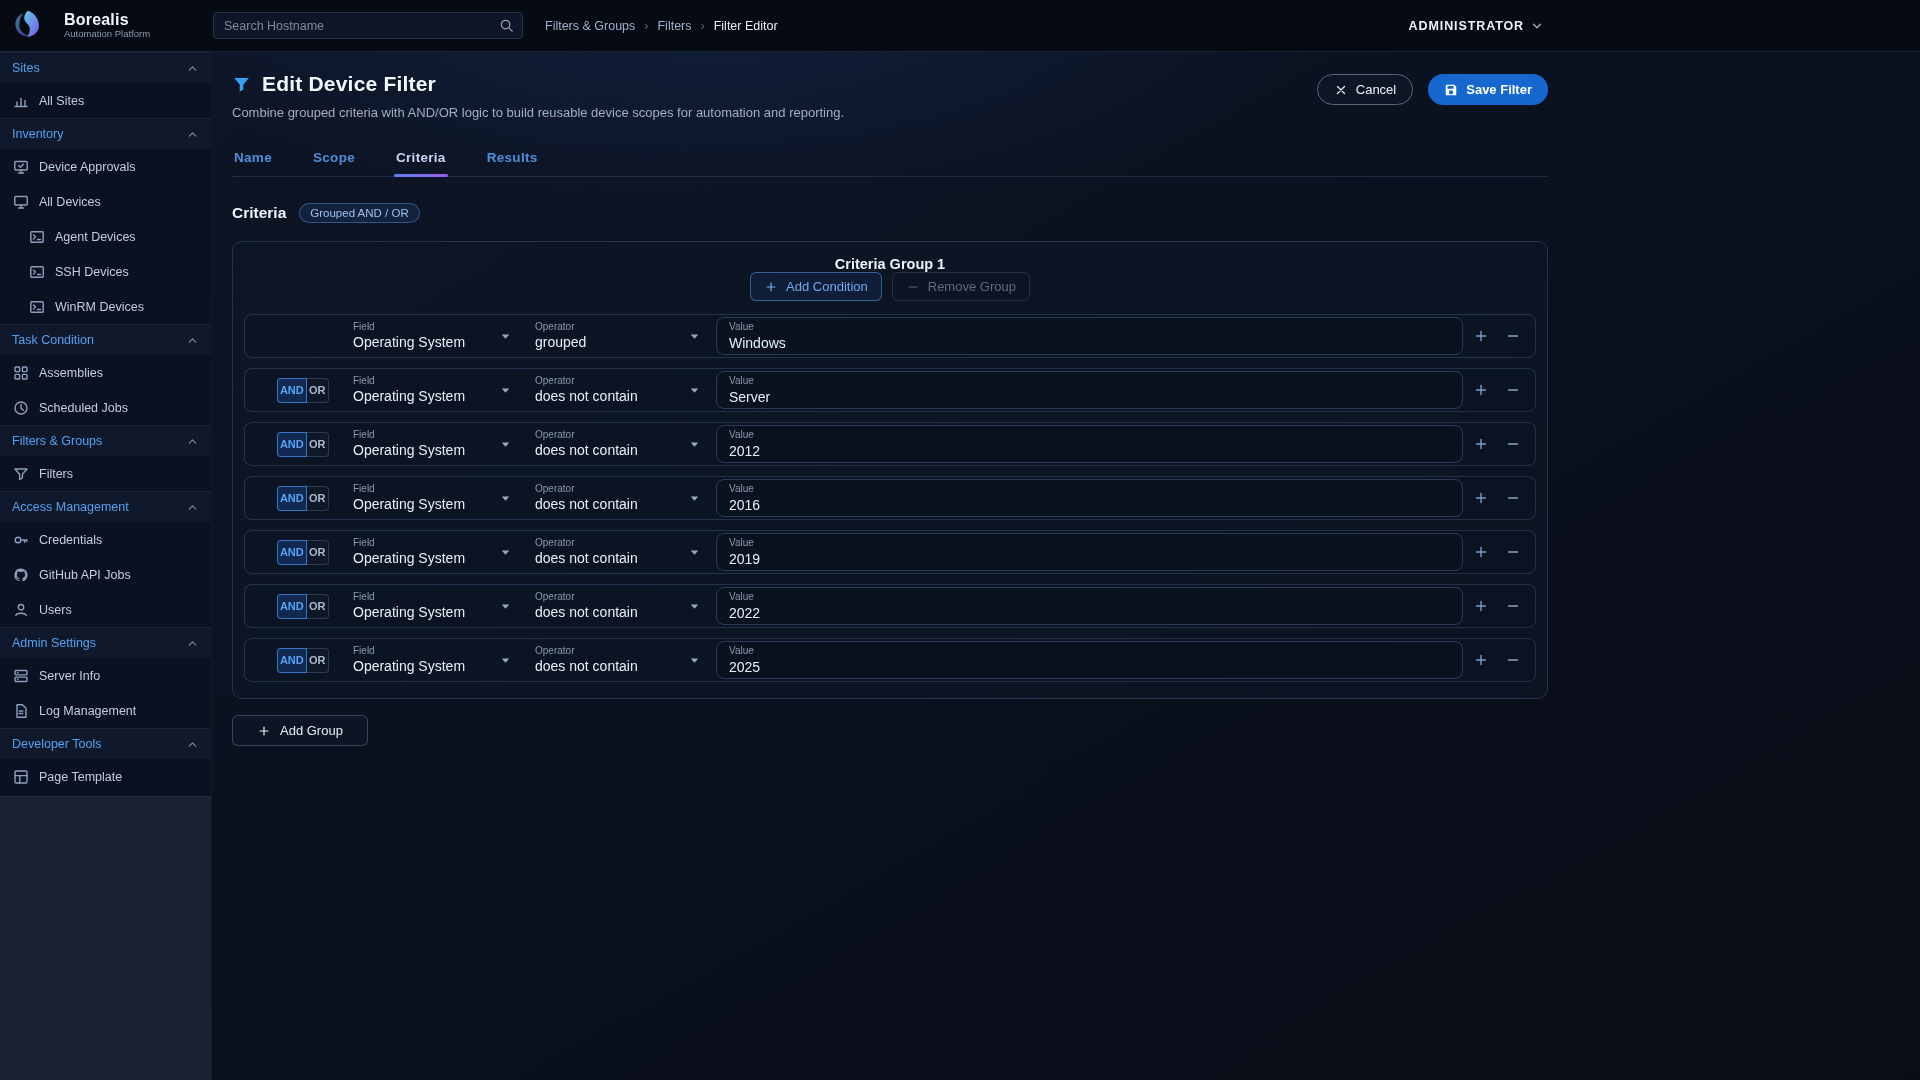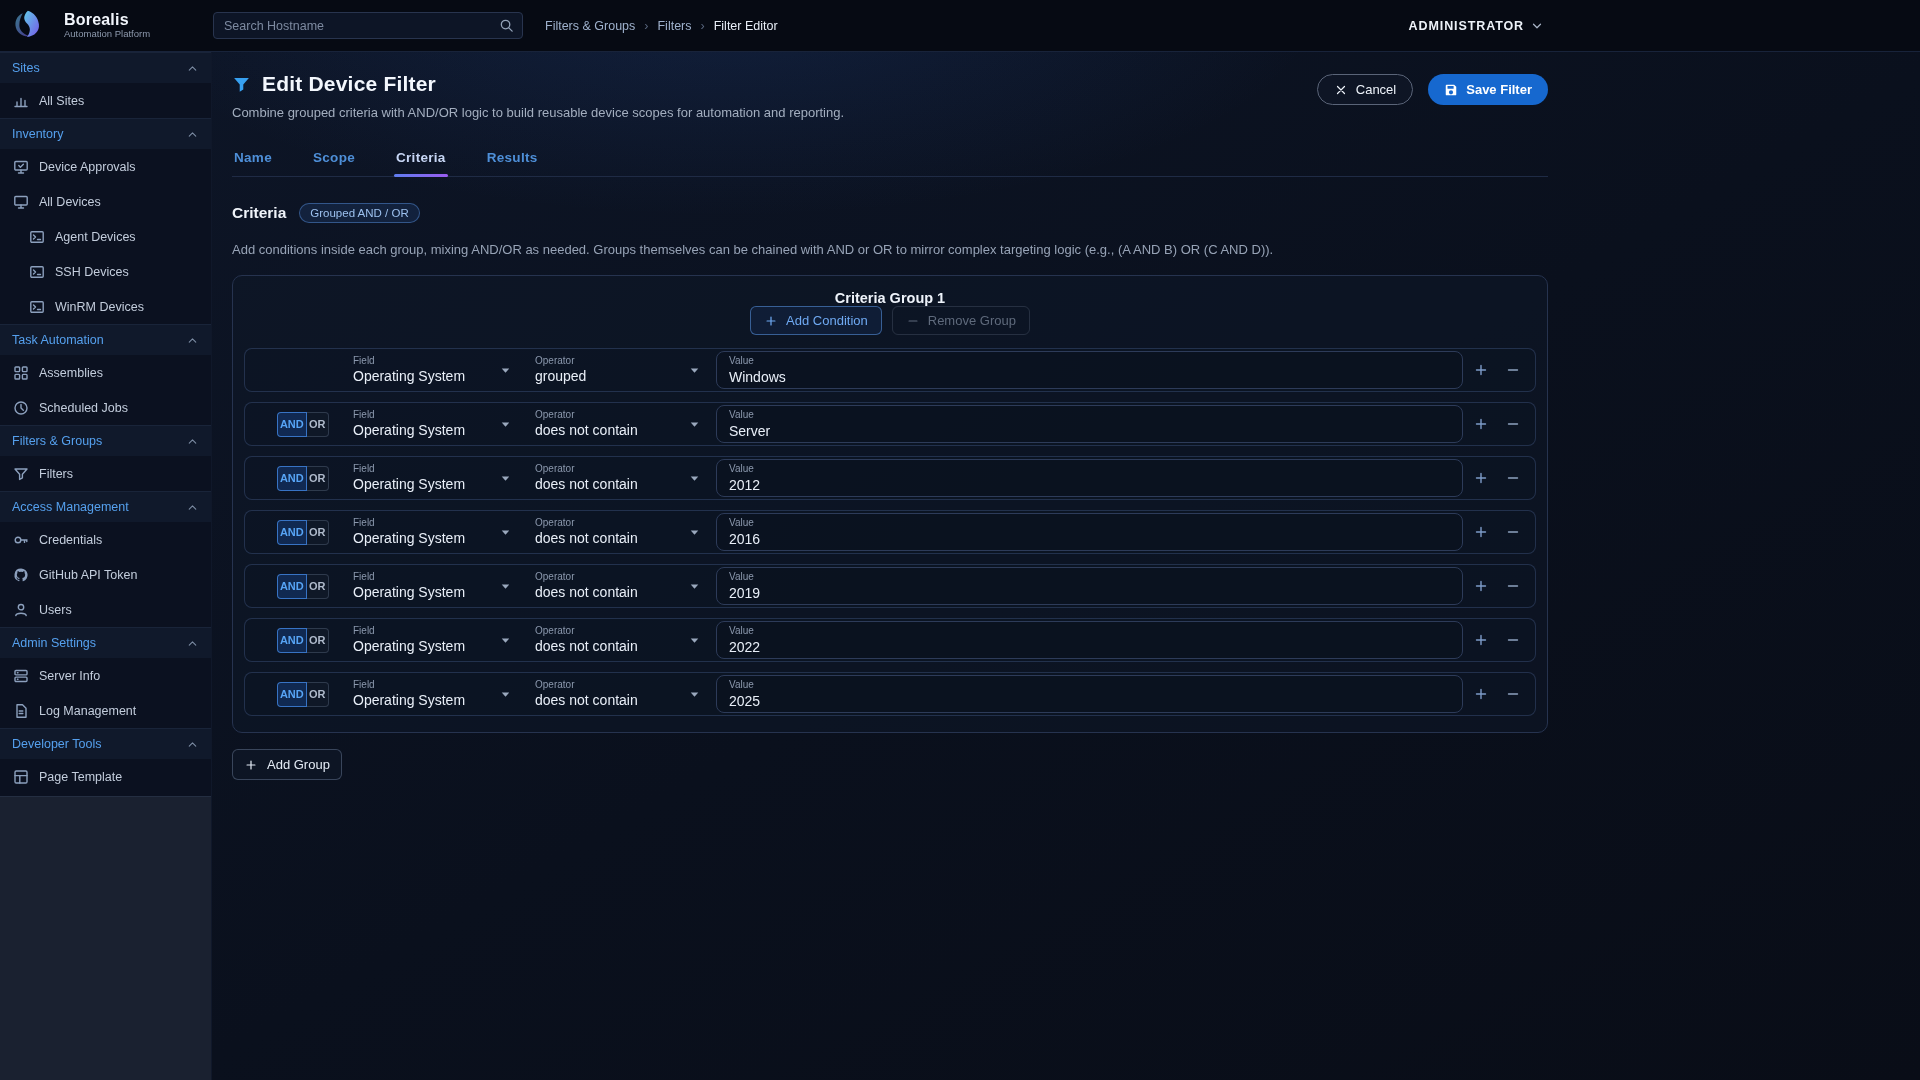--- a/index.html
+++ b/index.html
@@ -108,21 +108,21 @@
   .dd { position:absolute; right:8px; top:50%; transform:translateY(-50%); width:15px; height:15px;
     color:#9aa8bd; display:flex; }
   .ctrl.val { flex:1; border:1px solid #2d3b59; border-radius:8px; padding:0 12px; margin-left:6px;
     height:38px; background:rgba(10,16,28,.3); cursor:text; }
   .val-input { background:transparent; border:none; outline:none; color:#e9eff8; font-size:14px;
     font-family:inherit; padding:0; height:16px; width:100%; }
   .row-ibtn { width:28px; height:28px; display:flex; align-items:center; justify-content:center;
     background:transparent; border:none; color:#7e9cc9; cursor:pointer; margin-left:4px; padding:6px; }
   .row-ibtn.dim { color:#8fa3c0; }
 
-  .btn-addgroup { margin-top:16px; height:31px; padding:0 11px; border-radius:6px;
+  .btn-addgroup { margin-top:16px; height:31px; padding:0 24px; border-radius:6px;
     border:1px solid rgba(140,160,195,.35); background:rgba(18,27,45,.4); color:#e4ebf5;
     font-size:13px; display:flex; align-items:center; gap:9px; cursor:pointer; font-family:inherit; }
 </style>
 </head>
 <body>
 
 <header class="topbar">
   <div class="brand">
     <span class="brand-logo">
         <svg viewBox="0 0 40 40" width="34" height="34">
@@ -232,21 +232,21 @@
       <div class="side-item indent">
         <span class="side-icon">
           <svg viewBox="0 0 16 16" fill="none" stroke="currentColor" stroke-width="1.4" stroke-linecap="round" stroke-linejoin="round">
             <rect x="1.8" y="2.8" width="12.4" height="10.4" rx="1"></rect>
             <path d="M4.5 6l2 2-2 2M8.5 10.5h3"></path>
           </svg>
         </span>
         <span>WinRM Devices</span>
       </div>
       <div class="side-section">
-        <span>Task Automation</span>
+        <span>Task Condition</span>
         <span class="side-chevron">
           <svg viewBox="0 0 16 16" fill="none" stroke="currentColor" stroke-width="1.4" stroke-linecap="round" stroke-linejoin="round">
             <path d="M4 10l4-4 4 4"></path>
           </svg>
         </span>
       </div>
       <div class="side-item">
         <span class="side-icon">
           <svg viewBox="0 0 16 16" fill="none" stroke="currentColor" stroke-width="1.4" stroke-linecap="round" stroke-linejoin="round">
             <rect x="2" y="2" width="4.6" height="4.6" rx=".8"></rect>
@@ -298,21 +298,21 @@
           </svg>
         </span>
         <span>Credentials</span>
       </div>
       <div class="side-item">
         <span class="side-icon">
           <svg viewBox="0 0 16 16" fill="currentColor">
             <path d="M8 1.5a6.5 6.5 0 0 0-2.06 12.67c.33.06.45-.14.45-.31v-1.1c-1.81.39-2.19-.87-2.19-.87-.3-.75-.72-.95-.72-.95-.59-.4.04-.39.04-.39.65.05 1 .67 1 .67.58 1 1.52.71 1.89.54.06-.42.23-.71.41-.87-1.44-.16-2.96-.72-2.96-3.21 0-.71.25-1.29.67-1.75-.07-.16-.29-.82.06-1.71 0 0 .55-.18 1.79.67a6.2 6.2 0 0 1 3.26 0c1.24-.85 1.79-.67 1.79-.67.35.89.13 1.55.06 1.71.42.46.67 1.04.67 1.75 0 2.5-1.53 3.05-2.98 3.21.23.2.44.6.44 1.21v1.79c0 .17.12.38.45.31A6.5 6.5 0 0 0 8 1.5z"></path>
           </svg>
         </span>
-        <span>GitHub API Token</span>
+        <span>GitHub API Jobs</span>
       </div>
       <div class="side-item">
         <span class="side-icon">
           <svg viewBox="0 0 16 16" fill="none" stroke="currentColor" stroke-width="1.4" stroke-linecap="round" stroke-linejoin="round">
             <circle cx="8" cy="5.2" r="2.7"></circle>
             <path d="M2.8 13.5c.8-3 9.6-3 10.4 0"></path>
           </svg>
         </span>
         <span>Users</span>
       </div>
@@ -403,21 +403,20 @@
         <div class="tab">Name</div>
         <div class="tab">Scope</div>
         <div class="tab active">Criteria</div>
         <div class="tab">Results</div>
       </div>
 
     <div class="crit-head">
       <span class="crit-title">Criteria</span>
       <span class="crit-badge">Grouped AND / OR</span>
     </div>
-    <p class="crit-desc">Add conditions inside each group, mixing AND/OR as needed. Groups themselves can be chained with AND or OR to mirror complex targeting logic (e.g., (A AND B) OR (C AND D)).</p>
 
     <section class="group-card">
       <div class="gc-head">
         <span class="gc-title">Criteria Group 1</span>
         <div class="gc-actions">
           <button class="btn-addcond">
             <span class="bicon">
                 <svg viewBox="0 0 16 16" fill="none" stroke="currentColor" stroke-width="1.4" stroke-linecap="round" stroke-linejoin="round">
                   <path d="M8 3.5v9M3.5 8h9"></path>
                 </svg>

